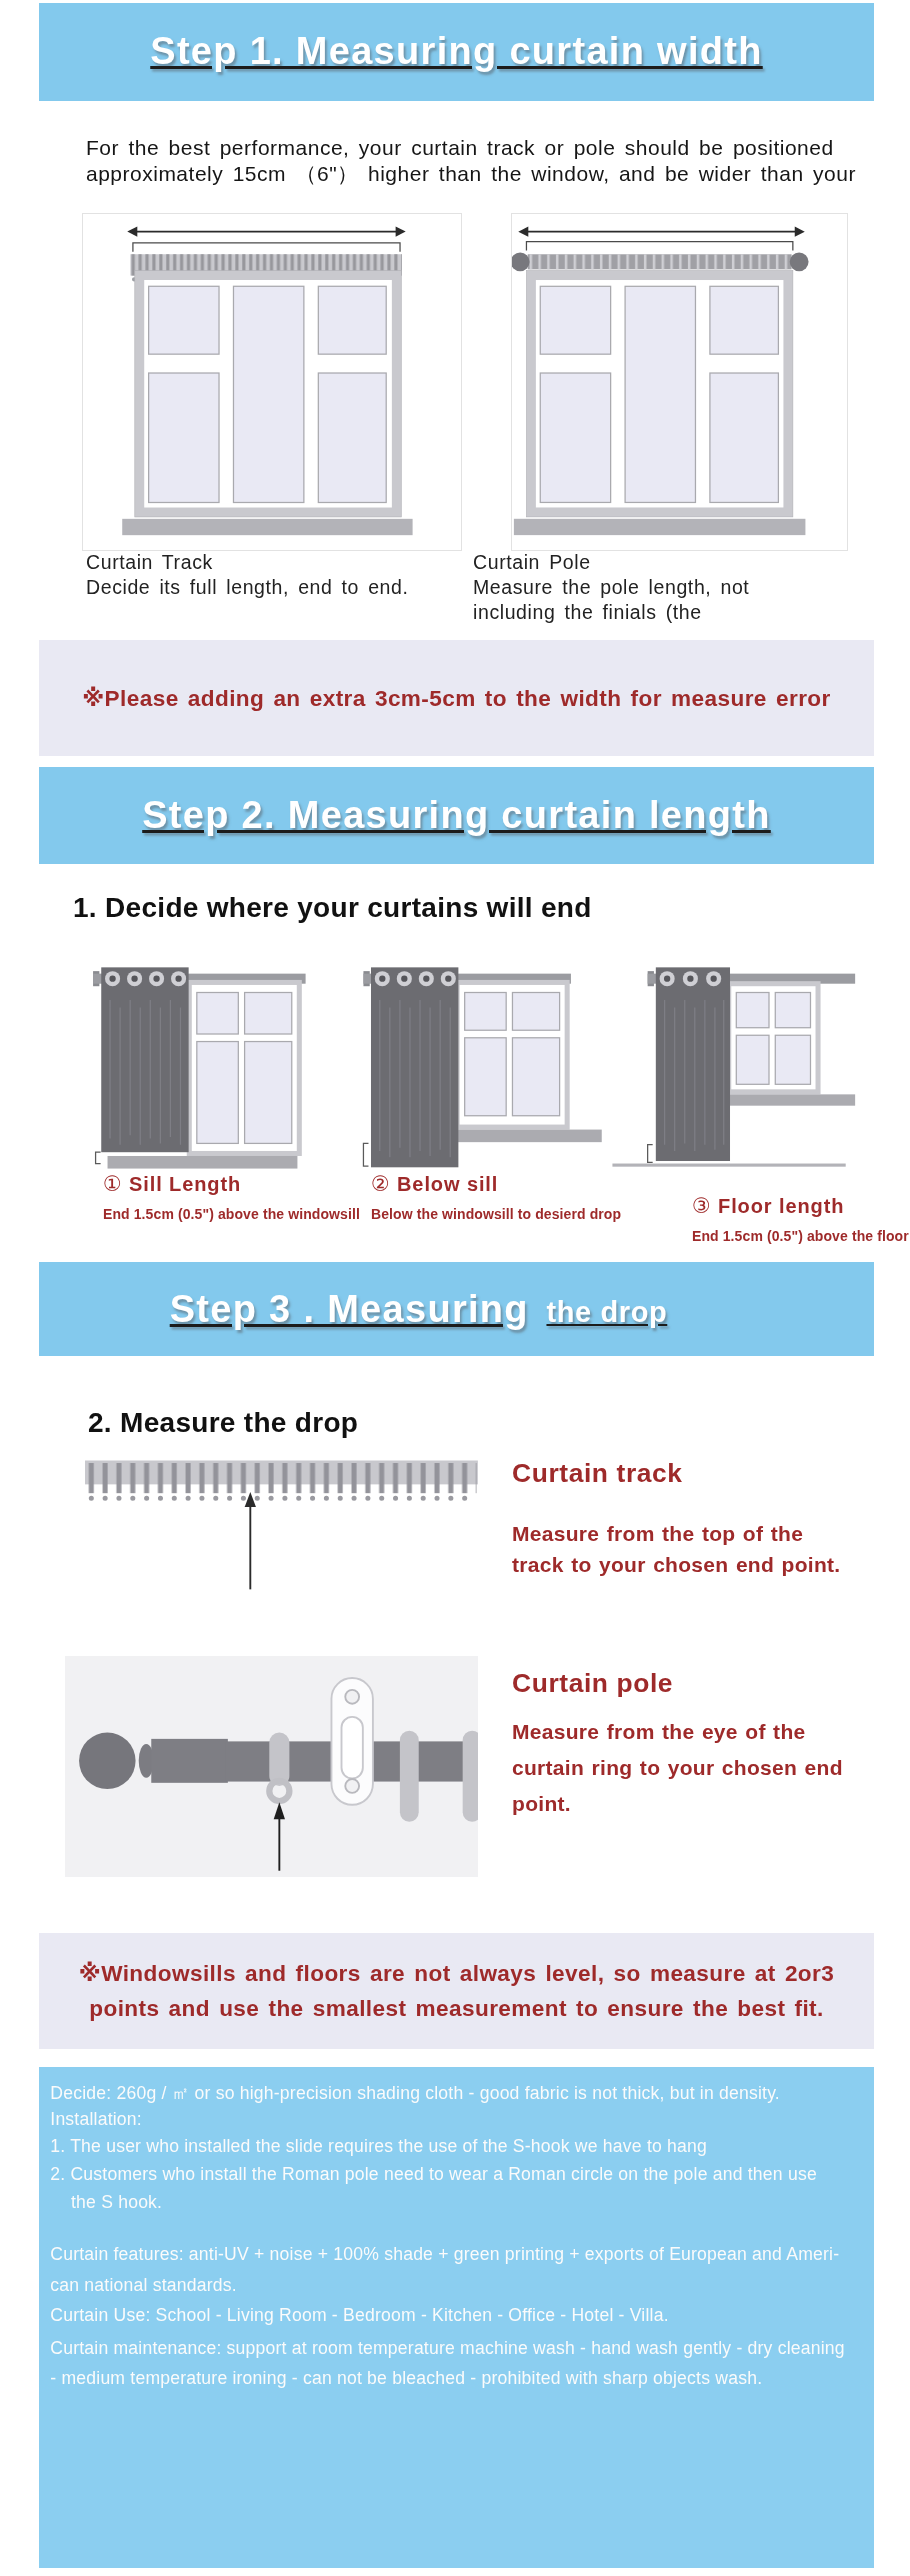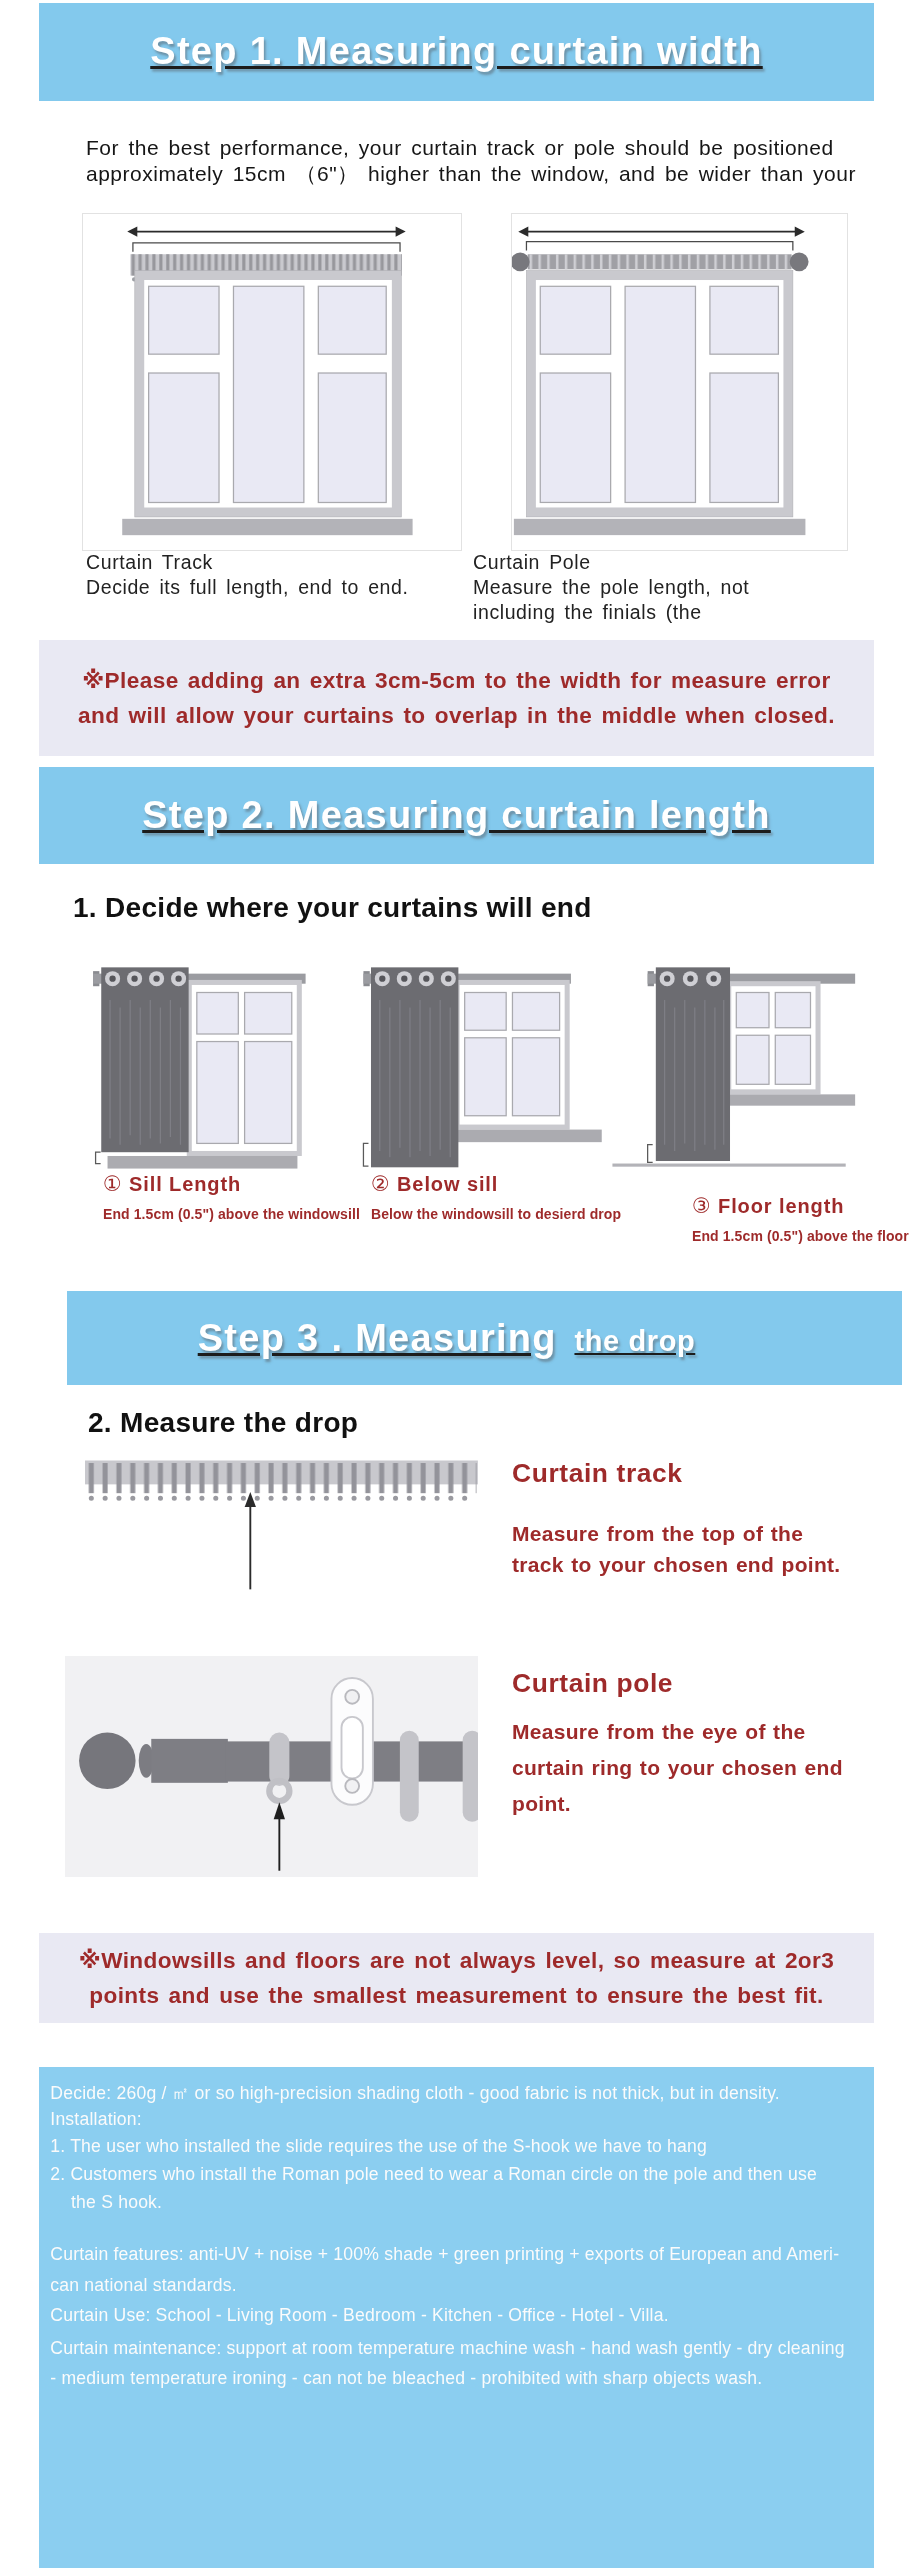--- a/index.html
+++ b/index.html
@@ -3,40 +3,40 @@
 <meta charset="utf-8">
 <style>
   html,body{margin:0;padding:0;background:#fff;}
   .canvas{position:relative;width:910px;height:2576px;background:#ffffff;overflow:hidden;
           font-family:"Liberation Sans","DejaVu Sans",sans-serif;color:var(--ink,#1c1c1c);}
   
   .banner{position:absolute;left:39px;width:835px;background:var(--header-blue,#83c9ed);
           display:flex;align-items:center;justify-content:center;}
   .banner-1{top:2.5px;height:98px;}
   .banner-2{top:767px;height:97px;}
-  .banner-3{top:1291px;height:94px;transform:none;margin-left:28px;}
+  .banner-3{top:1262px;height:94px;transform:none;}
   .banner-3 .banner-row{transform:translateX(-38px);}
   .banner-row{display:flex;align-items:baseline;text-decoration:underline;}
   .banner-title{font-size:38px;font-weight:700;color:#fff;letter-spacing:1.3px;
                 text-shadow:1.9px 2.5px 2.5px rgba(90,100,110,.55);white-space:nowrap;}
   .banner-sub{font-size:29px;font-weight:800;color:#fff;letter-spacing:0.6px;margin-left:17.6px;
               text-shadow:1.9px 2.5px 2.5px rgba(90,100,110,.55);white-space:nowrap;}
   
   .intro{position:absolute;left:86px;top:135px;width:774px;font-size:21px;line-height:26px;
          letter-spacing:0.5px;word-spacing:3.1px;color:#161616;}
   .panel{position:absolute;background:#fff;border:0.6px solid #e2e2e2;}
   .panel-a{left:82px;top:213px;width:378px;height:336px;}
   .panel-b{left:511px;top:213px;width:335px;height:336px;}
   .caption{position:absolute;font-size:19.5px;line-height:25px;letter-spacing:0.6px;word-spacing:3.1px;color:#222;}
   .caption-track{left:86px;top:550px;}
   .caption-pole{left:473px;top:550px;}
   .notice{position:absolute;left:39px;width:835px;background:var(--notice-bg,#e9e9f3);
           display:flex;flex-direction:column;align-items:center;justify-content:center;gap:8.2px;}
   .notice-1{top:640px;height:116px;}
-  .notice-2{top:1933px;height:90px;}
+  .notice-2{top:1933px;height:116px;}
   .notice .line{font-size:22.6px;font-weight:700;color:var(--red,#9e2a2a);letter-spacing:0.4px;word-spacing:2.5px;white-space:nowrap;}
   
   .step2-subtitle,.step3-subtitle{position:absolute;font-size:28px;font-weight:700;color:#111;letter-spacing:0.3px;}
   .step2-subtitle{left:73px;top:892px;}
   .step3-subtitle{left:88px;top:1407px;}
   .svg-abs{position:absolute;}
   .opt{position:absolute;color:var(--red,#9e2a2a);}
   .opt-1{left:103px;top:1172px;}
   .opt-2{left:371px;top:1172px;}
   .opt-3{left:692px;top:1172px;margin-top:22px;}
@@ -145,21 +145,20 @@
     <div>Decide its full length, end to end.</div>
   </div>
   <div class="caption caption-pole">
     <div>Curtain Pole</div>
     <div>Measure the pole length, not</div>
     <div>including the finials (the</div>
   </div>
 
   <div class="notice notice-1">
     <div class="line">※Please adding an extra 3cm-5cm to the width for measure error</div>
-    <div class="line">and will allow your curtains to overlap in the middle when closed.</div>
   </div>
 
   <div class="banner banner-2">
     <div class="banner-row">
         <span class="banner-title">Step 2. Measuring curtain length</span>
       </div>
   </div>
   <div class="step2-subtitle">1. Decide where your curtains will end</div>
 
   <svg class="svg-abs" style="left:39px;top:956px;" width="835" height="217" viewBox="0 0 1328 345">

